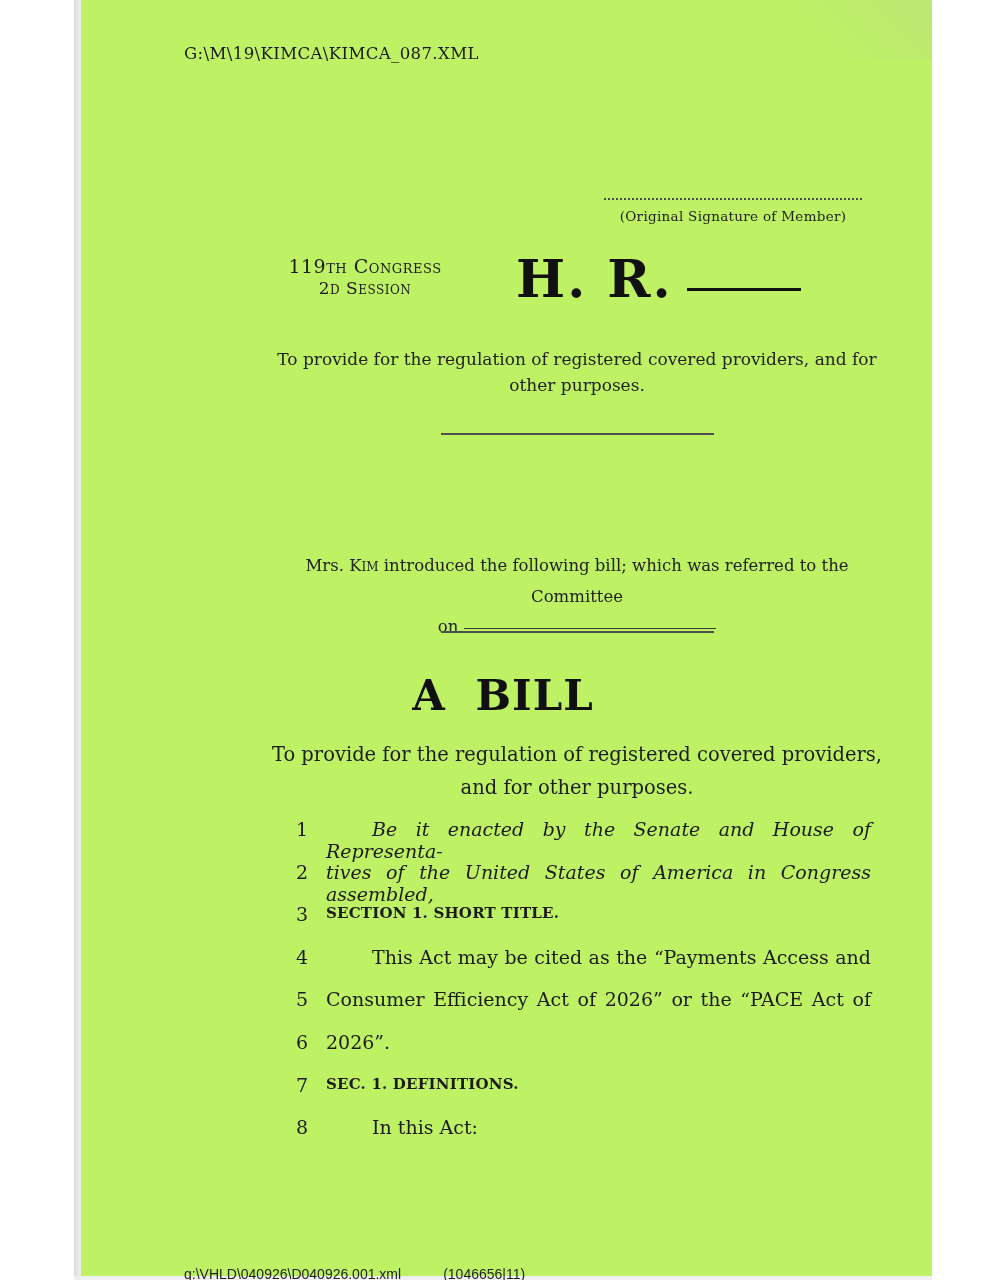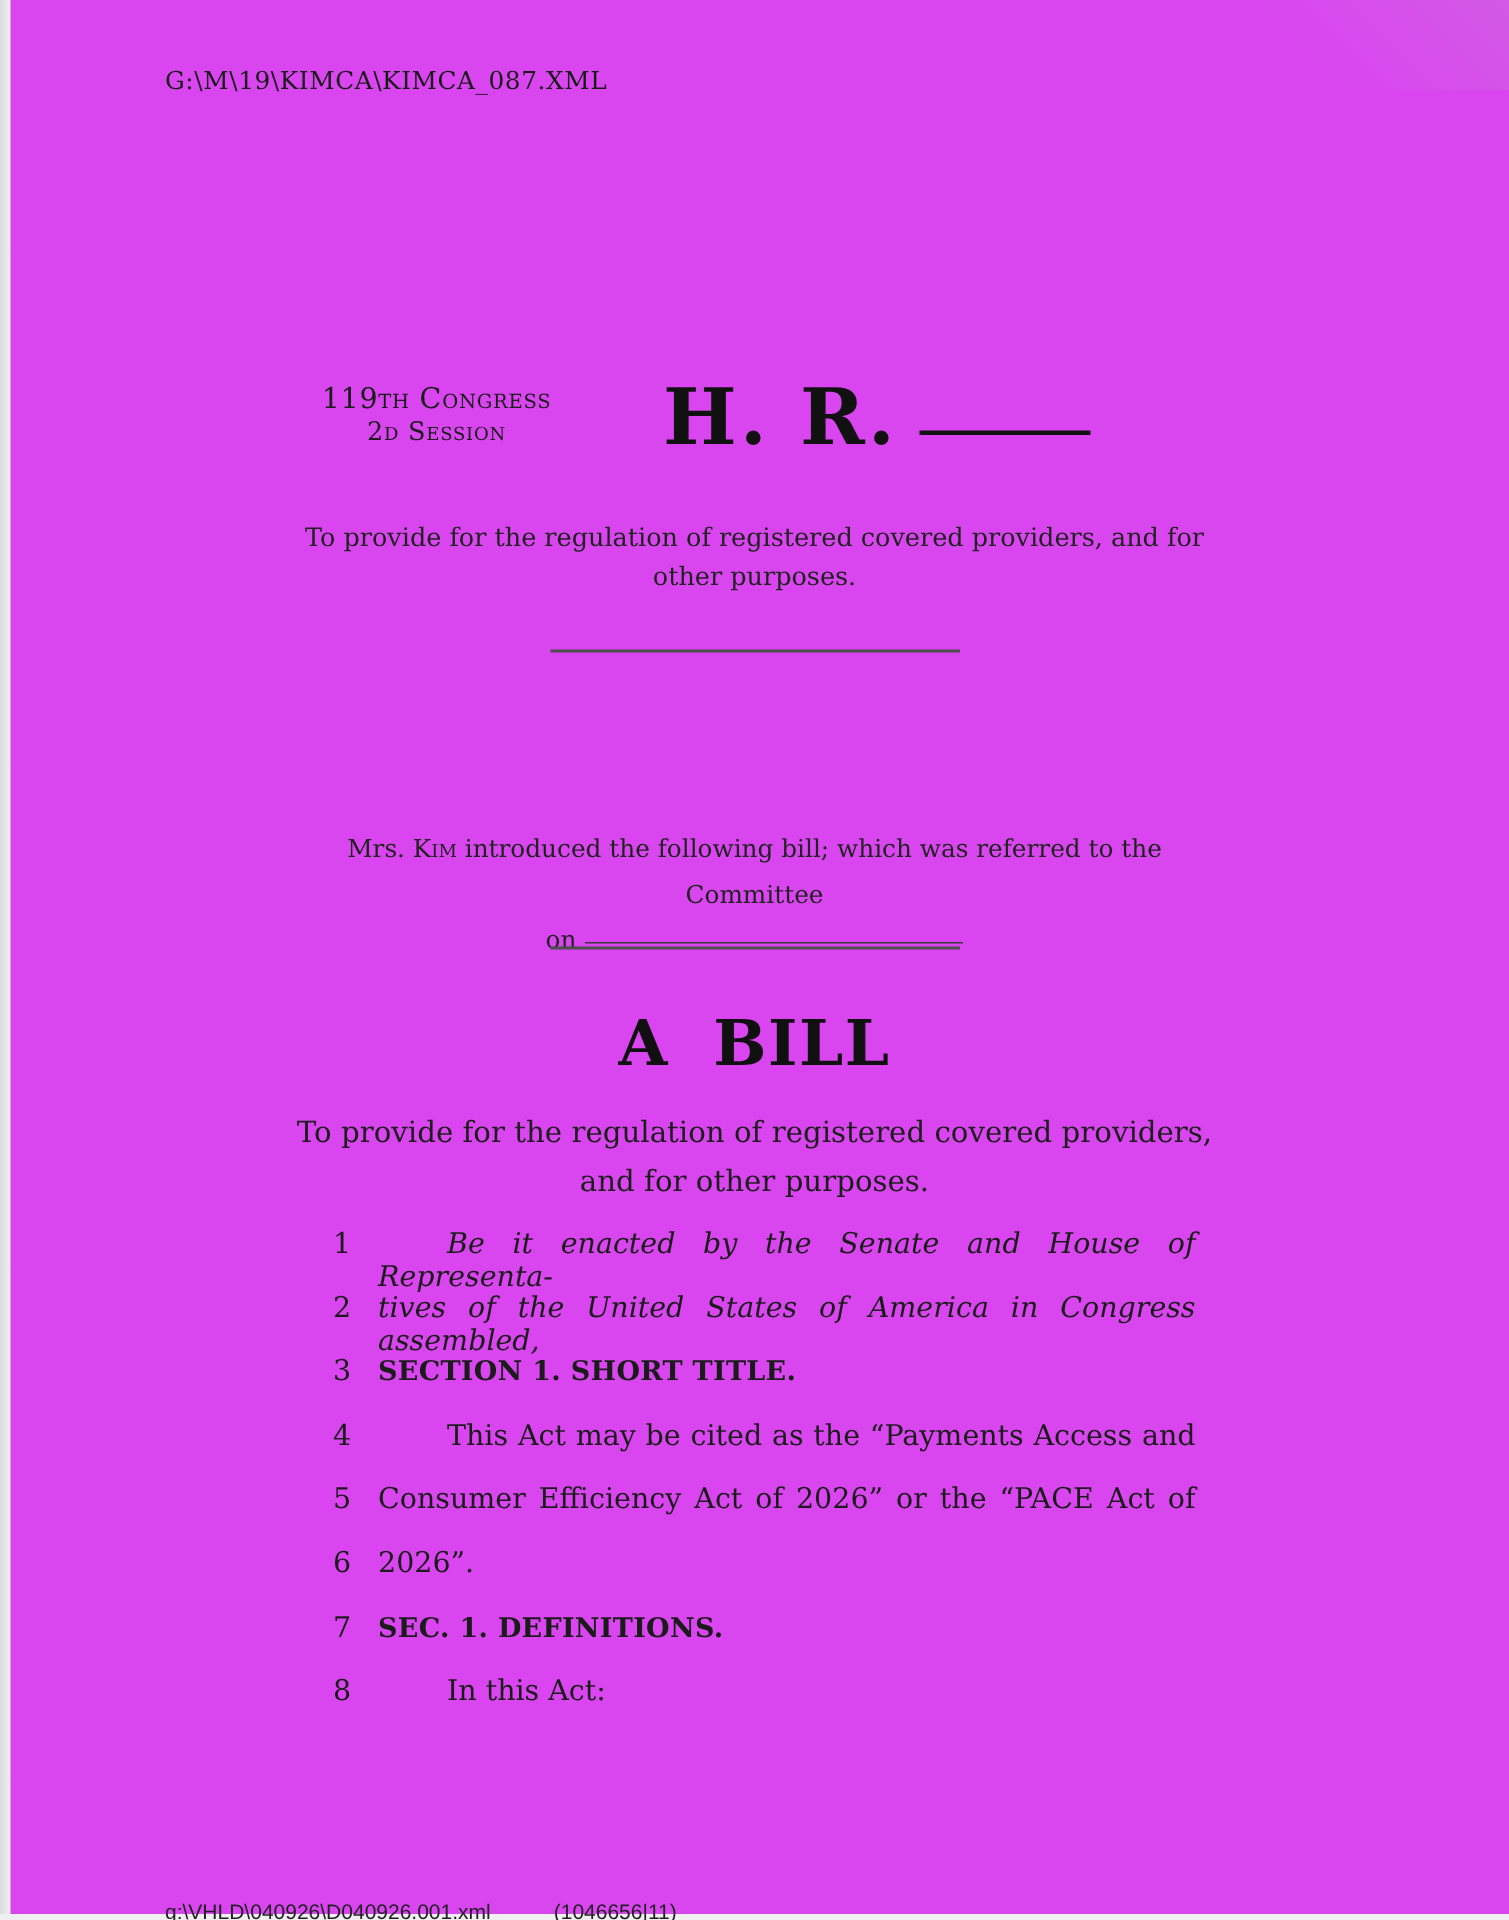--- a/index.html
+++ b/index.html
@@ -1,21 +1,21 @@
 <!DOCTYPE html>
 <html><head>
 <meta charset="utf-8">
 <style>
   * { margin:0; padding:0; box-sizing:border-box; }
   html,body { background:#ffffff; }
   .page {
     position:relative;
-    width:1006px; height:1280px;
+    width:858px; height:1280px;
     margin:0 auto;
-    background:#d946ef;
+    background:#bef264;
     color:#1b1b1b;
     font-family:"DejaVu Serif","Liberation Serif",serif;
     overflow:hidden;
   }
   .edge-left {
     position:absolute; left:0; top:0; width:7px; height:100%;
     background:linear-gradient(to right,#dcdcde,#efefef);
   }
   .edge-bottom {
     position:absolute; left:0; bottom:0; width:100%; height:4px;
@@ -87,38 +87,42 @@
     position:absolute; left:222px; top:818px; width:575px;
   }
   .body-line {
     display:flex; height:42.6px; font-size:19px; color:#1b1b1b;
   }
   .line-num { flex:0 0 30px; font-size:19px; }
   .line-text { flex:1; }
   .italic .line-text { font-style:italic; }
   .indent .line-text { text-indent:46px; }
   .justify .line-text { text-align:justify; text-align-last:justify; }
-  .heading .line-text { font-weight:bold; font-size:18px; letter-spacing:0.2px; padding-top:1px; }
+  .heading .line-text { font-weight:bold; font-size:15px; letter-spacing:0.2px; padding-top:1px; }
   .footer {
     position:absolute; left:110px; top:1264px;
     font-family:"Liberation Sans","DejaVu Sans",sans-serif;
     font-size:14px; color:#1f1f1f; line-height:1.45;
   }
   .footer-stamp { margin-left:42px; }
 </style>
 </head>
 <body>
 
 <div class="page">
   <div class="edge-left"></div>
   <div class="edge-bottom"></div>
   <div class="corner-shade"></div>
 
   <div class="header-path">G:\M\19\KIMCA\KIMCA_087.XML</div>
 
+  <div class="signature-block">
+    <div class="signature-line"></div>
+    <div class="signature-caption">(Original Signature of Member)</div>
+  </div>
 
   <div class="congress-block">
     <div class="congress-line">119th Congress</div>
     <div class="session-line">2d Session</div>
   </div>
 
   <div class="hr-row">
     <span class="hr-number">H. R.</span><span class="hr-blank"></span>
   </div>
 

